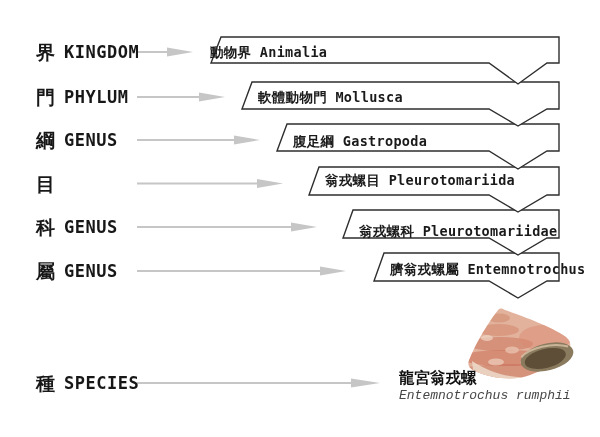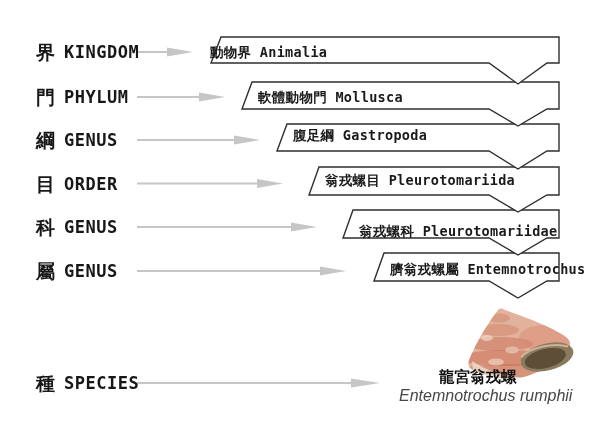--- a/index.html
+++ b/index.html
@@ -16,26 +16,26 @@
     font-family:"DejaVu Sans","Liberation Sans",sans-serif;
     font-size:19px;font-weight:600;line-height:24px;
   }
   .rank-en{font-size:17px;font-weight:600;letter-spacing:.5px;line-height:24px;}
   .banner-label{
     position:absolute;display:flex;align-items:center;white-space:nowrap;
     font-size:13.5px;font-weight:600;letter-spacing:.3px;color:#1a1a1a;
   }
   .species-block{position:absolute;left:399px;top:369px;white-space:nowrap;}
   .species-name{
-    font-family:Liberation Mono, monospace;
-    font-size:15.5px;font-weight:700;color:#101010;line-height:18px;margin-left:40px;
+    font-family:Liberation Sans, sans-serif;
+    font-size:15.5px;font-weight:700;color:#101010;line-height:18px;
   }
   .species-sci{
-    font-family:Liberation Sans, sans-serif;
-    font-style:italic;font-size:16px;color:#474747;line-height:15px;margin-top:1px;
+    font-family:Liberation Mono, monospace;
+    font-style:italic;font-size:13px;color:#474747;line-height:15px;margin-top:1px;
   }
 </style>
 </head>
 <body>
 
 <div class="stage">
 
   <svg class="art" viewBox="0 0 600 437" aria-hidden="true">
 
     <g stroke="#c6c6c6" stroke-width="2">
@@ -119,38 +119,37 @@
   <div class="rank-row" style="top:85px">
     <span class="rank-zh">門</span>
     <span class="rank-en">PHYLUM</span>
   </div>
   <div class="rank-row" style="top:128px">
     <span class="rank-zh">綱</span>
     <span class="rank-en">GENUS</span>
   </div>
   <div class="rank-row" style="top:171.5px">
     <span class="rank-zh">目</span>
-    <span class="rank-en">ORDER</span>
   </div>
   <div class="rank-row" style="top:215px">
     <span class="rank-zh">科</span>
     <span class="rank-en">GENUS</span>
   </div>
   <div class="rank-row" style="top:259px">
     <span class="rank-zh">屬</span>
     <span class="rank-en">GENUS</span>
   </div>
   <div class="rank-row" style="top:371px">
     <span class="rank-zh">種</span>
     <span class="rank-en">SPECIES</span>
   </div>
 
   <div class="banner-label" style="left:210px;top:37px;height:31px">動物界 Animalia</div>
   <div class="banner-label" style="left:258px;top:82px;height:32px">軟體動物門 Mollusca</div>
-  <div class="banner-label" style="left:293px;top:122px;height:27px">腹足綱 Gastropoda</div>
+  <div class="banner-label" style="left:293px;top:128px;height:27px">腹足綱 Gastropoda</div>
   <div class="banner-label" style="left:325px;top:167px;height:28px">翁戎螺目 Pleurotomariida</div>
   <div class="banner-label" style="left:359px;top:210px;height:44px">翁戎螺科 Pleurotomariidae</div>
   <div class="banner-label" style="left:390px;top:256px;height:28px">臍翁戎螺屬 Entemnotrochus</div>
 
   <div class="species-block">
     <div class="species-name">龍宮翁戎螺</div>
     <div class="species-sci">Entemnotrochus rumphii</div>
   </div>
 
 </div>

